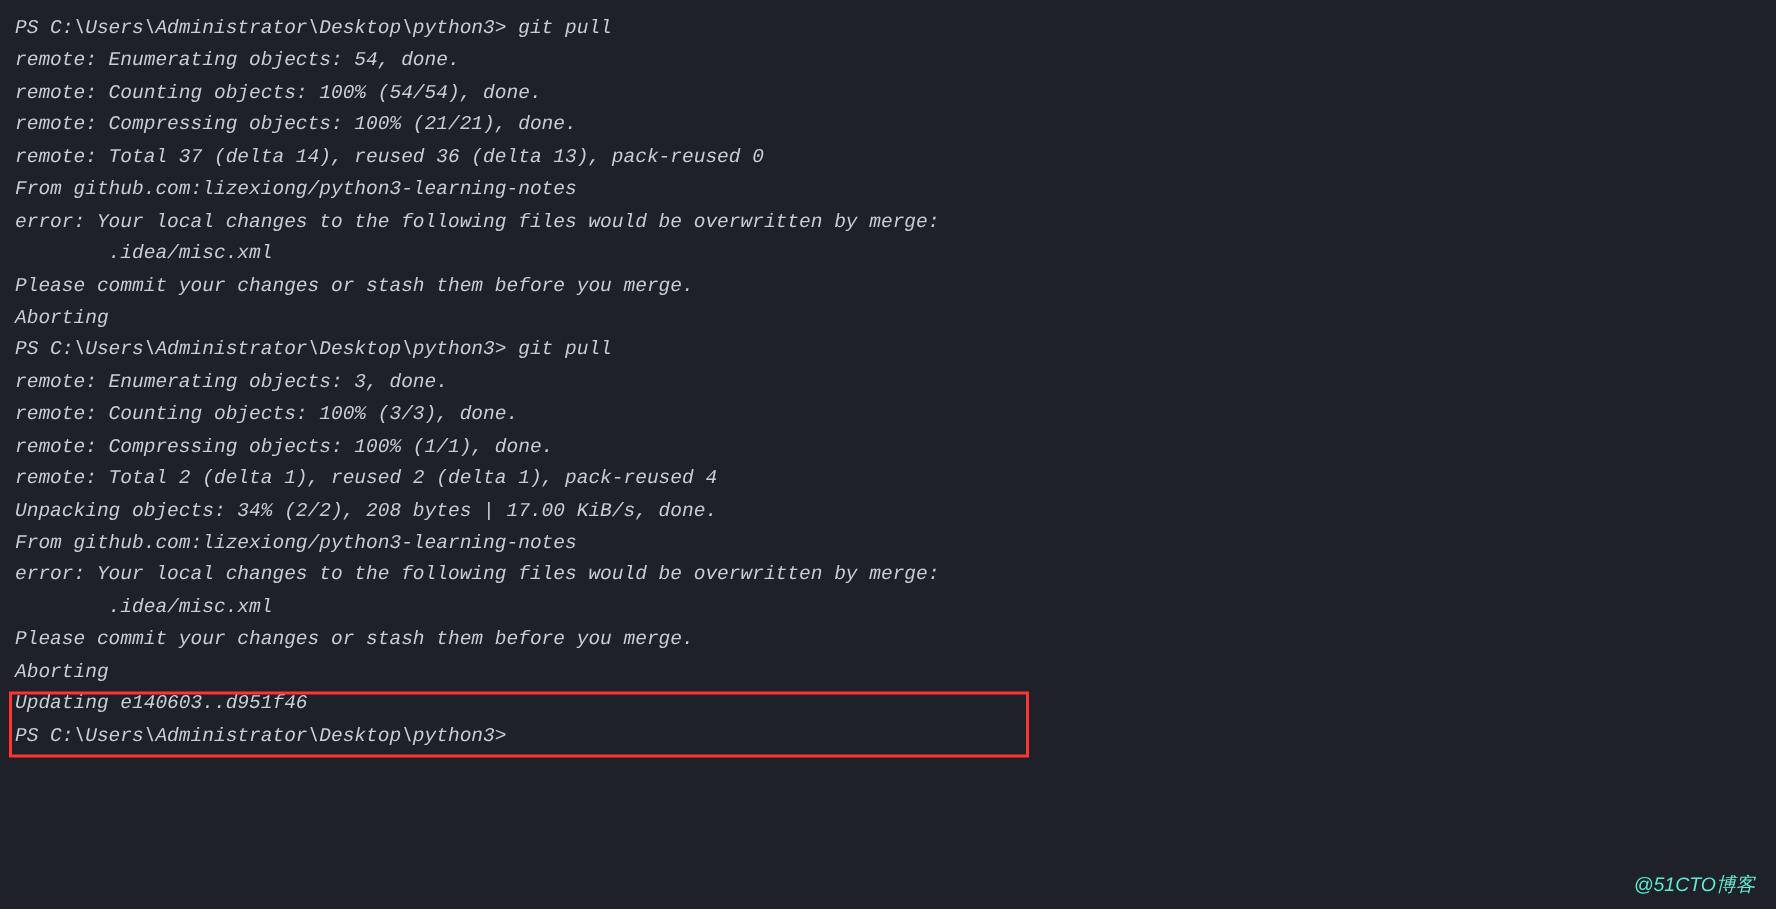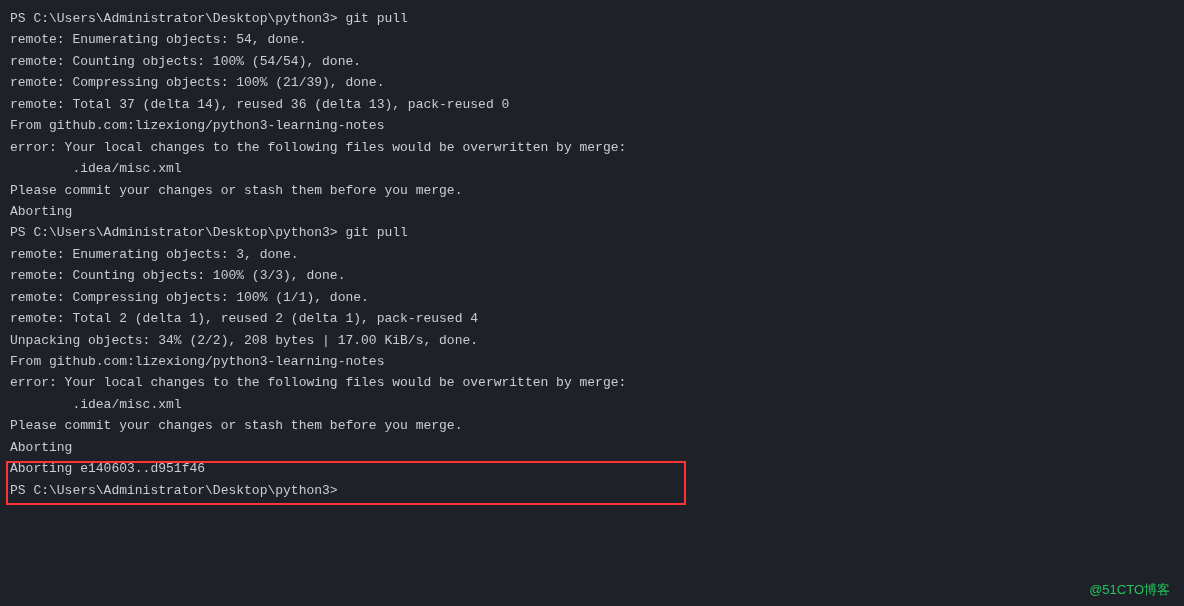--- a/index.html
+++ b/index.html
@@ -1,18 +1,19 @@
 <!DOCTYPE html>
 <html><head>
   <meta charset="utf-8">
   <style>
     * {
       margin: 0;
       padding: 0;
       box-sizing: border-box;
+      font-style: italic;
     }
     body {
       background-color: #1e2128;
       color: #c8ccd4;
       font-family: 'Consolas', 'Courier New', monospace;
       font-size: 13px;
       line-height: 1.65;
       padding: 8px 10px;
       width: 1184px;
       height: 606px;
@@ -24,49 +25,49 @@
     }
     .highlight-box {
       border: 2px solid #ff3333;
       position: absolute;
       pointer-events: none;
     }
     .watermark {
       position: absolute;
       bottom: 6px;
       right: 14px;
-      color: #22c55e;
+      color: #5eead4;
       font-size: 13px;
       font-family: sans-serif;
     }
   </style>
 </head>
 <body>
 
 <div>
   <div class="terminal-line">PS C:\Users\Administrator\Desktop\python3&gt; git pull</div>
   <div class="terminal-line">remote: Enumerating objects: 54, done.</div>
   <div class="terminal-line">remote: Counting objects: 100% (54/54), done.</div>
-  <div class="terminal-line">remote: Compressing objects: 100% (21/39), done.</div>
+  <div class="terminal-line">remote: Compressing objects: 100% (21/21), done.</div>
   <div class="terminal-line">remote: Total 37 (delta 14), reused 36 (delta 13), pack-reused 0</div>
   <div class="terminal-line">From github.com:lizexiong/python3-learning-notes</div>
   <div class="terminal-line">error: Your local changes to the following files would be overwritten by merge:</div>
   <div class="terminal-line">        .idea/misc.xml</div>
   <div class="terminal-line">Please commit your changes or stash them before you merge.</div>
   <div class="terminal-line">Aborting</div>
   <div class="terminal-line">PS C:\Users\Administrator\Desktop\python3&gt; git pull</div>
   <div class="terminal-line">remote: Enumerating objects: 3, done.</div>
   <div class="terminal-line">remote: Counting objects: 100% (3/3), done.</div>
   <div class="terminal-line">remote: Compressing objects: 100% (1/1), done.</div>
   <div class="terminal-line">remote: Total 2 (delta 1), reused 2 (delta 1), pack-reused 4</div>
   <div class="terminal-line">Unpacking objects: 34% (2/2), 208 bytes | 17.00 KiB/s, done.</div>
   <div class="terminal-line">From github.com:lizexiong/python3-learning-notes</div>
   <div class="terminal-line">error: Your local changes to the following files would be overwritten by merge:</div>
   <div class="terminal-line">        .idea/misc.xml</div>
   <div class="terminal-line">Please commit your changes or stash them before you merge.</div>
   <div class="terminal-line">Aborting</div>
-  <div class="terminal-line">Aborting e140603..d951f46</div>
+  <div class="terminal-line">Updating e140603..d951f46</div>
   <div class="terminal-line">PS C:\Users\Administrator\Desktop\python3&gt;</div>
 </div>
 
 <div class="highlight-box" id="highlight" style="top: 461px; left: 6px; width: 680px; height: 44px;"></div>
 
 <div class="watermark">@51CTO博客</div>
 
 </body></html>

